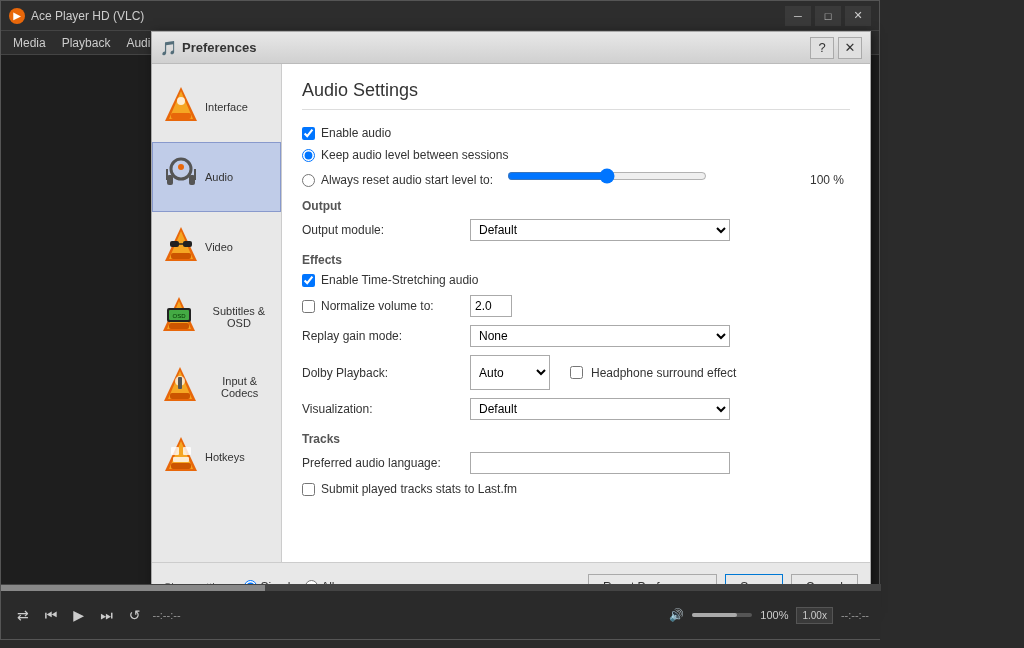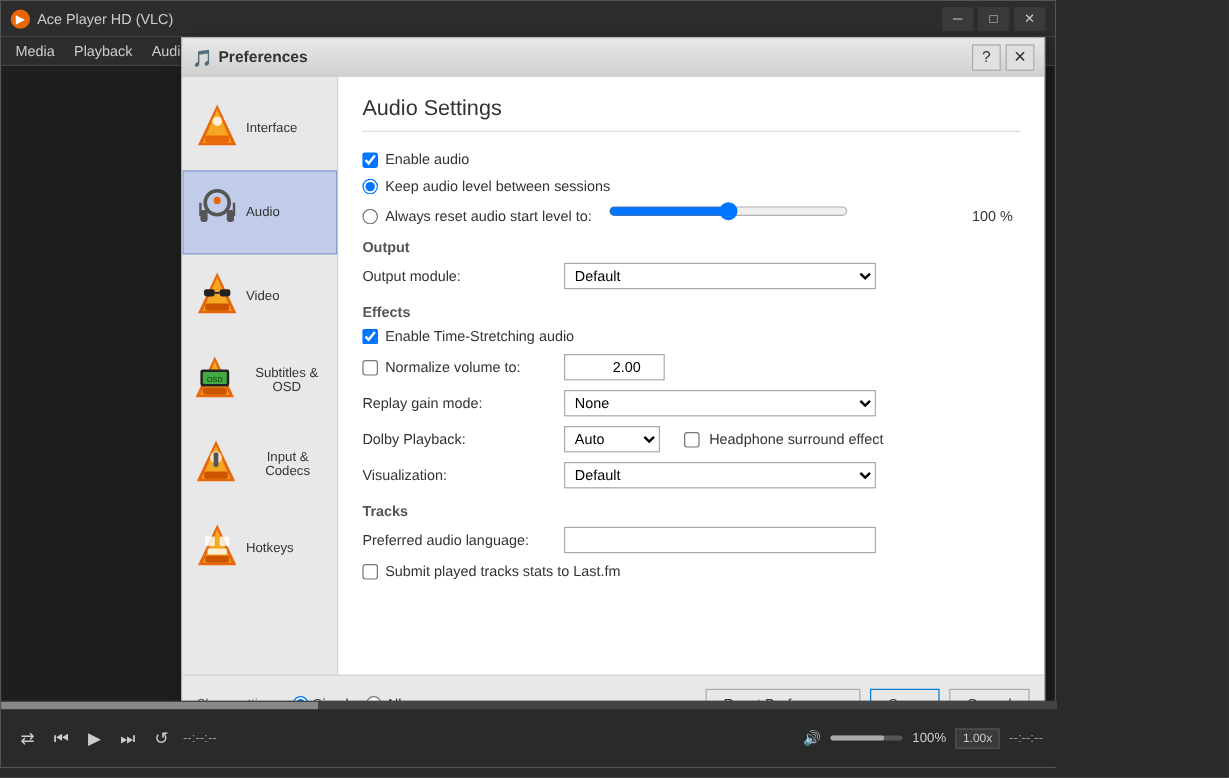--- a/index.html
+++ b/index.html
@@ -269,21 +269,21 @@
       width: 260px;
       height: 22px;
       border: 1px solid #aaa;
       background: white;
       font-size: 12px;
       padding: 1px 4px;
       cursor: pointer;
     }
 
     .spinbox {
-      width: 84px;
+      width: 42px;
       height: 22px;
       border: 1px solid #aaa;
       background: white;
       font-size: 12px;
       padding: 1px 4px;
       text-align: right;
     }
 
     .input-text {
       width: 260px;
@@ -296,21 +296,21 @@
 
     .dolby-row {
       display: flex;
       align-items: center;
       margin-bottom: 8px;
       gap: 8px;
     }
 
     .select-small {
       width: 80px;
-      height: 22px;
+      height: 35px;
       border: 1px solid #aaa;
       background: white;
       font-size: 12px;
       padding: 1px 4px;
       cursor: pointer;
     }
 
     
     .dialog-footer {
       height: 48px;

